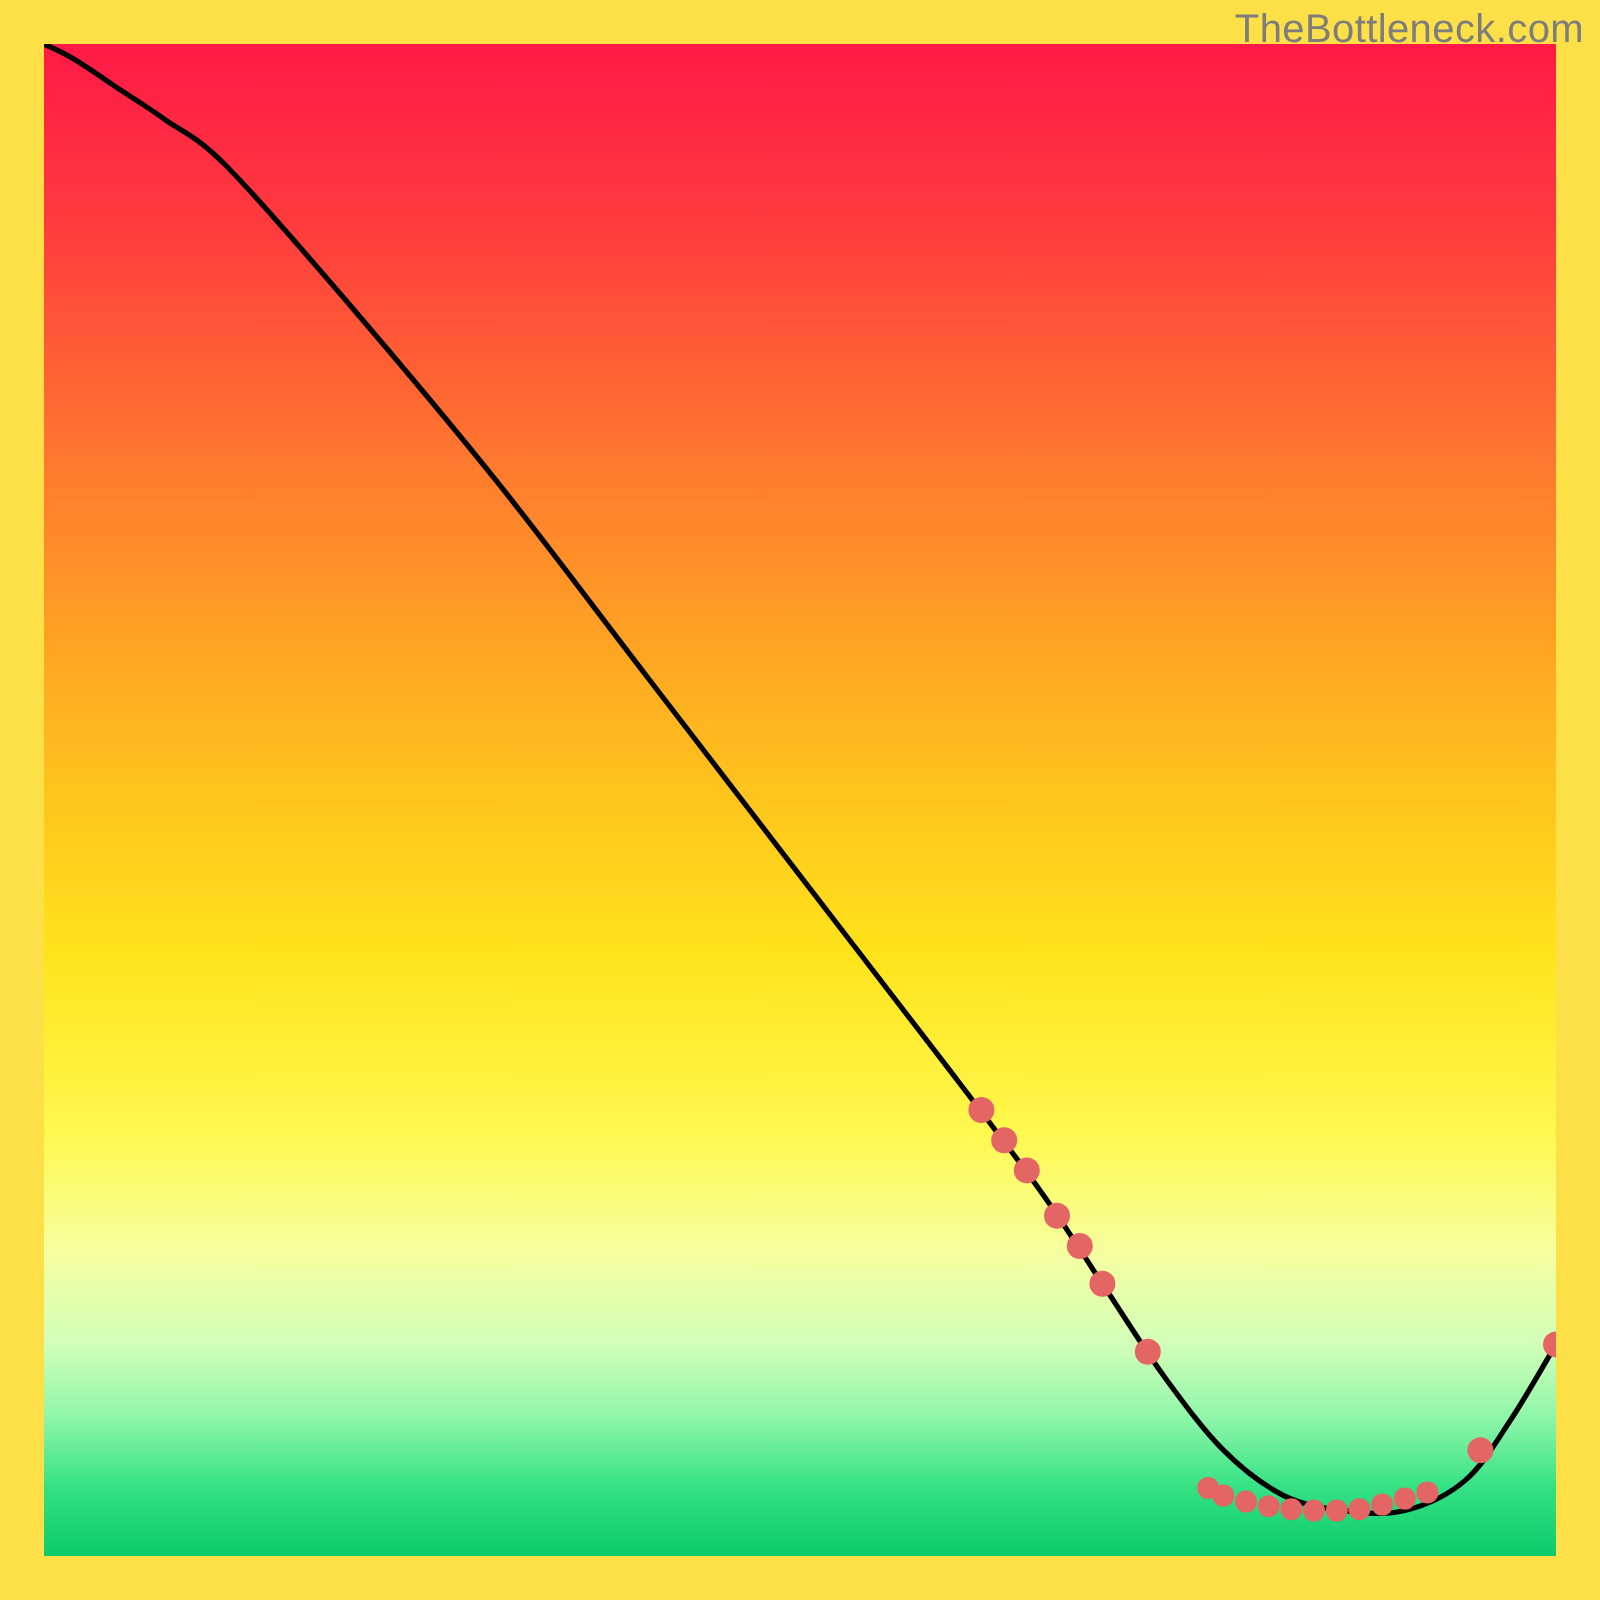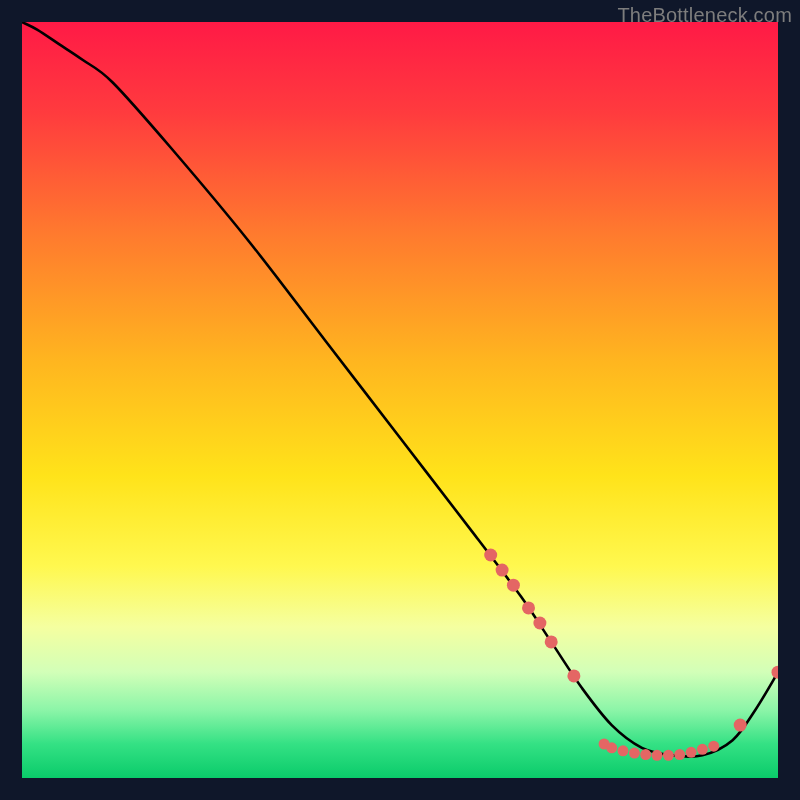--- a/index.html
+++ b/index.html
@@ -8,21 +8,21 @@
     width: 800px;
     height: 800px;
     background: #000;
     overflow: hidden;
     font-family: Arial, Helvetica, sans-serif;
   }
   .stage {
     position: relative;
     width: 800px;
     height: 800px;
-    background: #0f172a;
+    background: #fde047;
   }
   .plot {
     position: absolute;
     left: 22px;
     top: 22px;
     width: 756px;
     height: 756px;
     overflow: hidden;
   }
   .plot svg {

